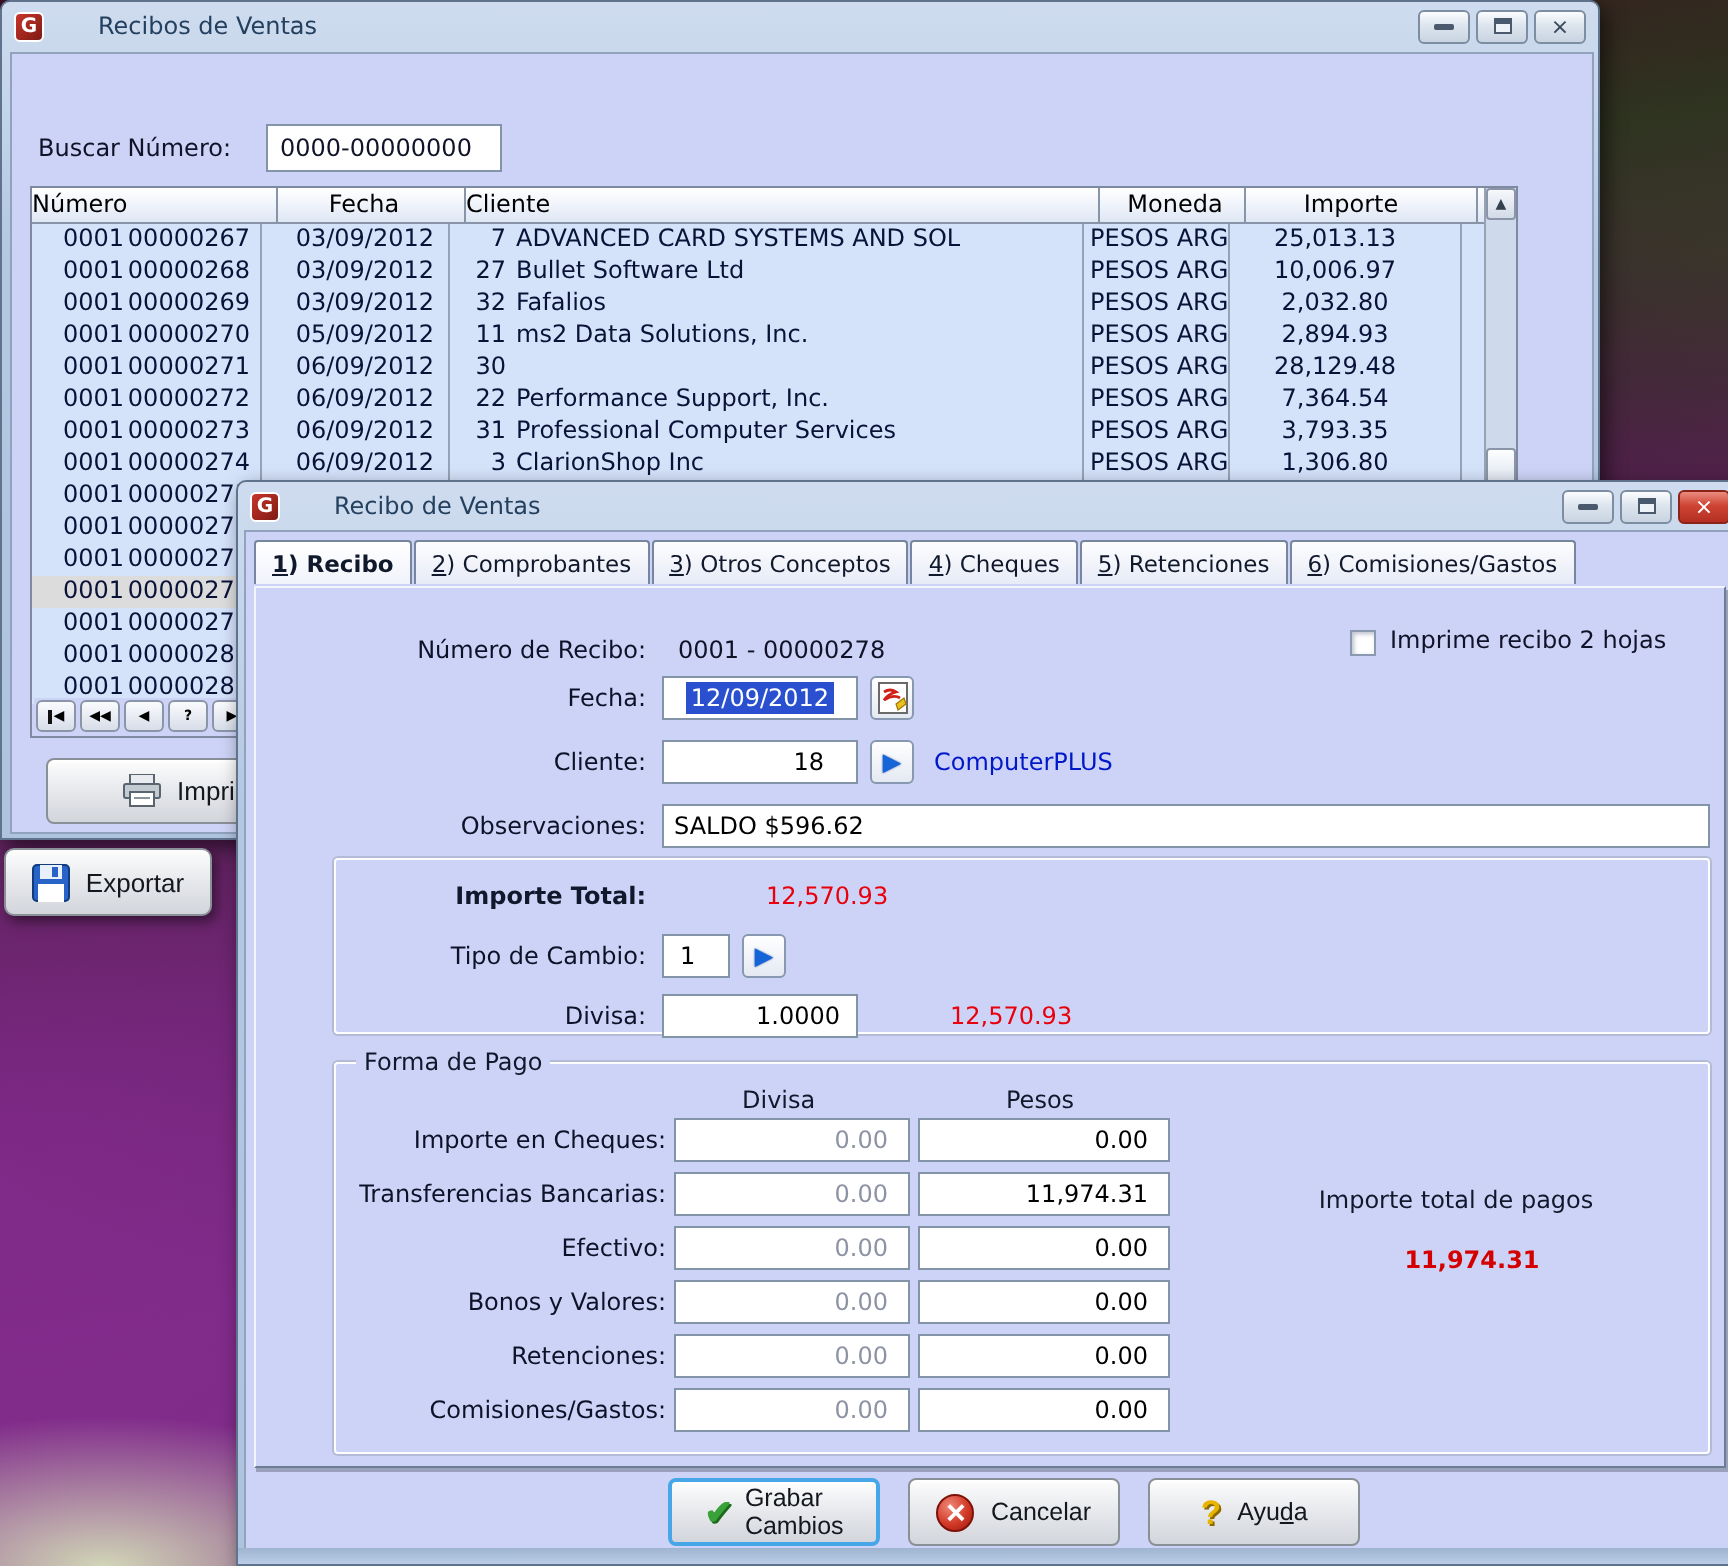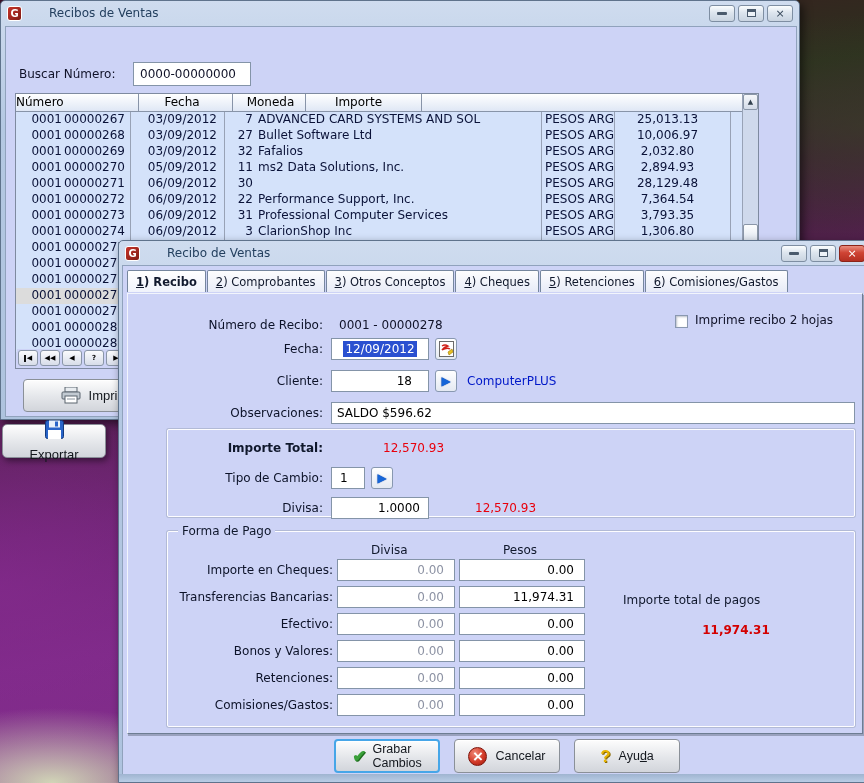--- a/index.html
+++ b/index.html
@@ -57,21 +57,21 @@
   #sthumb{ position:absolute; left:0; top:130px; width:15px; height:20px; background:linear-gradient(#fdfefe,#dbe3ef);
            border:1px solid #8a96a8; border-radius:2px; }
   #navbar{ position:absolute; left:1px; bottom:1px; height:18px; width:742px; background:#cdd3f6; display:flex; gap:2px; padding:1px 0 0 1px;}
   .nbtn{ width:20px; height:16px; border:1px solid #8a96a8; border-radius:3px; background:linear-gradient(#fafbfd,#d7dde9);
          display:flex; align-items:center; justify-content:center; gap:1px; font-size:7px; color:#000; font-weight:bold;}
   .nbtn .bar{ width:2px; height:7px; background:#111; }
   .bigbtn{ position:absolute; display:flex; align-items:center; justify-content:center; gap:8px;
            border:1px solid #8a9098; border-radius:4px; background:linear-gradient(#fdfdfd,#e4e6ea 55%,#d2d5db);
            font-size:13px; color:#14181e; box-shadow:0 1px 0 rgba(255,255,255,.8) inset; }
   #imprimir-btn{ left:22px; top:378px; width:150px; height:33px; }
-  #exportar-btn{ left:2px; top:424px; width:104px; height:34px; border-radius:5px; box-shadow:2px 3px 6px rgba(0,0,0,.45); font-size:13px;flex-direction:column;}
+  #exportar-btn{ left:2px; top:424px; width:104px; height:34px; border-radius:5px; box-shadow:2px 3px 6px rgba(0,0,0,.45); font-size:13px;}
 
   
   #dlg{ left:118px; top:240px; width:754px; height:543px; }
   #dlg .client{ left:3px; top:24px; width:748px; height:516px; }
   #dlgtabs{ position:absolute; left:8px; top:29px; white-space:nowrap; }
   #dlgtabs .tab{ font-size:11.5px; padding:4px 8px 3px; }
   #panel{ position:absolute; left:8px; top:52px; width:736px; height:441px; background:#cdd3f6;
           border:1px solid; border-color:#f2f5fc #6d7d92 #6d7d92 #f2f5fc; box-shadow:1px 2px 0 rgba(90,100,120,.45); }
   .flabel{ position:absolute; width:190px; text-align:right; color:#0c1228; }
   .field{ position:absolute; height:22px; background:#fff; border:1px solid #8494a8; font-size:12px; line-height:20px; padding:0 5px;
@@ -119,20 +119,21 @@
       <span class="wbtn">×</span>
     </span>
   </div>
   <div class="client"></div>
   <span id="search-label">Buscar Número:</span>
   <input id="search-input" value="0000-00000000" style="">
   <div id="grid">
     <div class="gh" id="ghead">
         <div class="hc c0" style="width: 123px;">Número</div>
         <div class="hc c1" style="width: 94px;">Fecha</div>
+        <div class="hc c2" style="width: 317px;">Cliente</div>
         <div class="hc c3" style="width: 73px;">Moneda</div>
         <div class="hc c4" style="width: 116px;">Importe</div>
       </div>
     <div id="gbody">
         <div class="tr">
           <div class="td c0">
             <span class="serie">0001</span>
             <span class="numero">00000267</span>
           </div>
           <div class="td c1">03/09/2012</div>
@@ -435,21 +436,21 @@
       <span class="pago-label" style="left: 8px; top: 403px;">Bonos y Valores:</span>
       <div class="field pago-divisa" style="left: 218px; top: 399px; width: 118px; text-align: right; padding-right: 10px;">0.00</div>
       <div class="field" style="left: 340px; top: 399px; width: 126px; text-align: right; padding-right: 10px;">0.00</div>
       <span class="pago-label" style="left: 8px; top: 430px;">Retenciones:</span>
       <div class="field pago-divisa" style="left: 218px; top: 426px; width: 118px; text-align: right; padding-right: 10px;">0.00</div>
       <div class="field" style="left: 340px; top: 426px; width: 126px; text-align: right; padding-right: 10px;">0.00</div>
       <span class="pago-label" style="left: 8px; top: 457px;">Comisiones/Gastos:</span>
       <div class="field pago-divisa" style="left: 218px; top: 453px; width: 118px; text-align: right; padding-right: 10px;">0.00</div>
       <div class="field" style="left: 340px; top: 453px; width: 126px; text-align: right; padding-right: 10px;">0.00</div>
     </div>
-  <span style="position:absolute; left:504px; top:352px; width:170px; color:#10182c;">Importe total de pagos</span>
+  <span style="position:absolute; left:524px; top:352px; width:170px; text-align:center; color:#10182c;">Importe total de pagos</span>
   <span style="position:absolute; left:532px; top:382px; width:170px; text-align:center; color:#d40000; font-weight:bold;">11,974.31</span>
 
   <button class="bigbtn dlgbtn" id="grabar-btn">
     <span class="ic check-ic">✔</span>
     <span class="txt">
       <span>Grabar</span><br>
       <span>Cambios</span>
     </span>
   </button>
   <button class="bigbtn dlgbtn" id="cancelar-btn">

